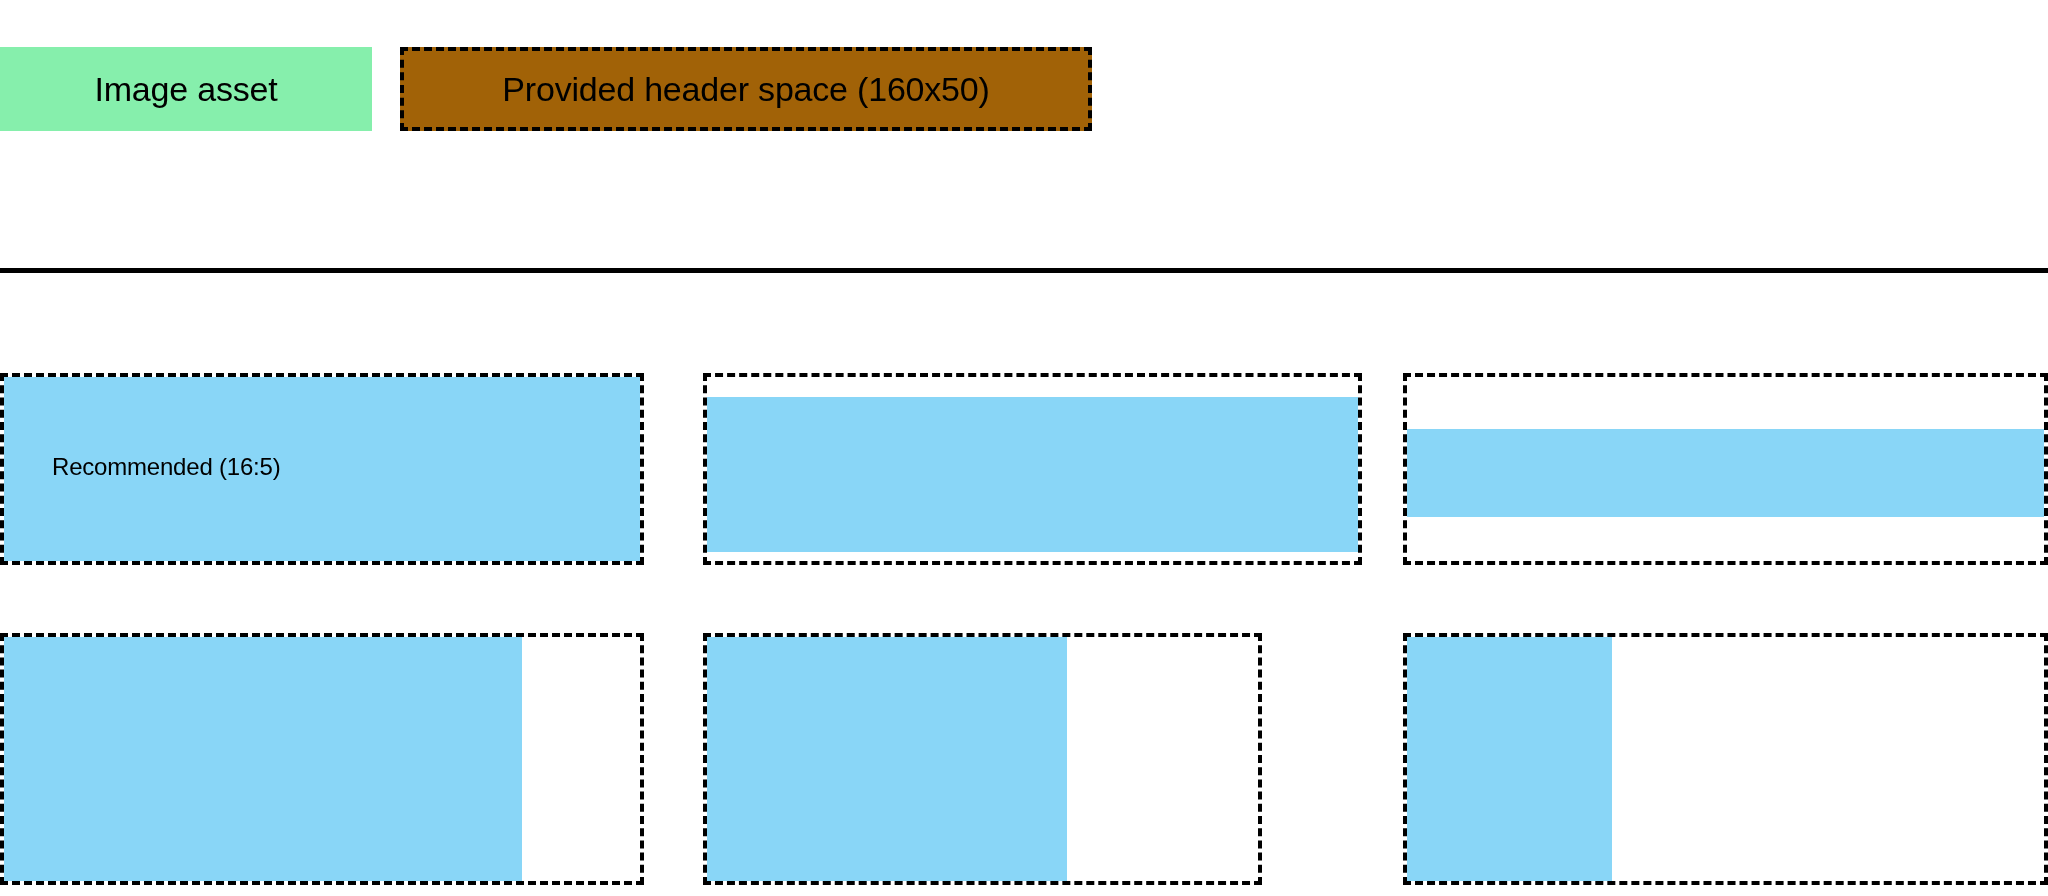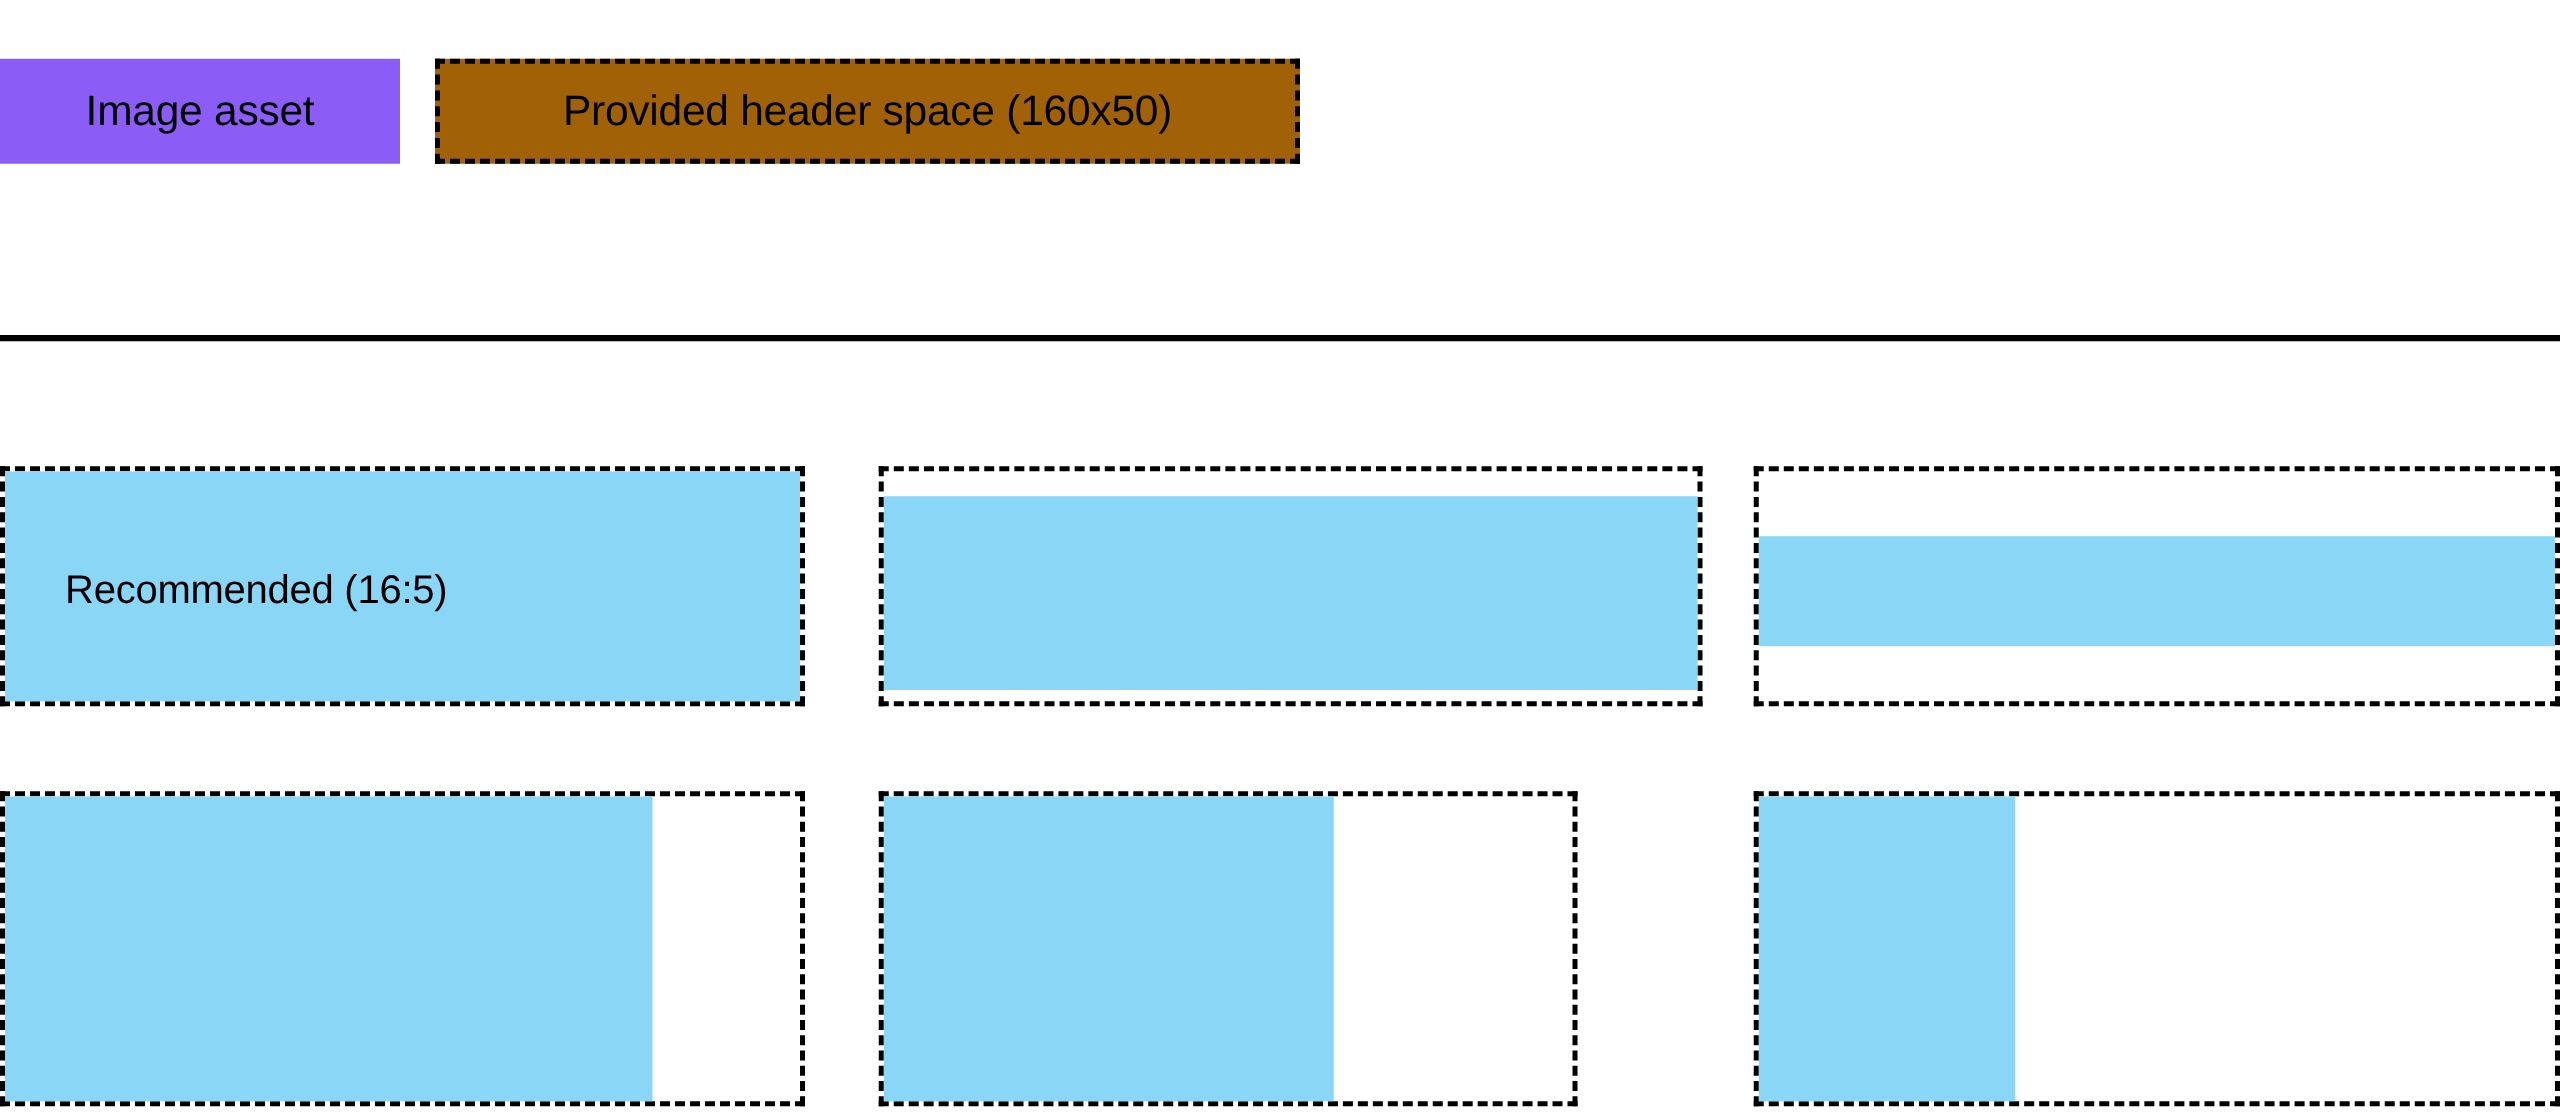--- a/index.html
+++ b/index.html
@@ -20,23 +20,23 @@
   #legend-row {
     position: absolute;
     left: 0;
     top: 47px;
     height: 84px;
     display: flex;
     align-items: stretch;
   }
 
   .legend-swatch {
-    width: 320px;
+    width: 372px;
     height: 84px;
-    background: #8b5cf6;
+    background: #86efac;
     display: flex;
     align-items: center;
     justify-content: center;
     box-sizing: border-box;
     text-align: center;
   }
 
   .legend-swatch .legend-text {
     font-size: 34px;
     line-height: 1;
@@ -82,21 +82,21 @@
     overflow: hidden;
   }
 
   .fill {
     position: absolute;
     background: #89d6f7;
   }
 
   .sample-label {
     position: absolute;
-    font-size: 32px;
+    font-size: 24px;
     line-height: 1;
     letter-spacing: -0.2px;
     color: #000000;
     white-space: nowrap;
   }
 
   
   #sample-r1c1 { left: 0px;    top: 373px; width: 644px; height: 192px; }
   #sample-r1c2 { left: 703px;  top: 373px; width: 659px; height: 192px; }
   #sample-r1c3 { left: 1403px; top: 373px; width: 645px; height: 192px; }

